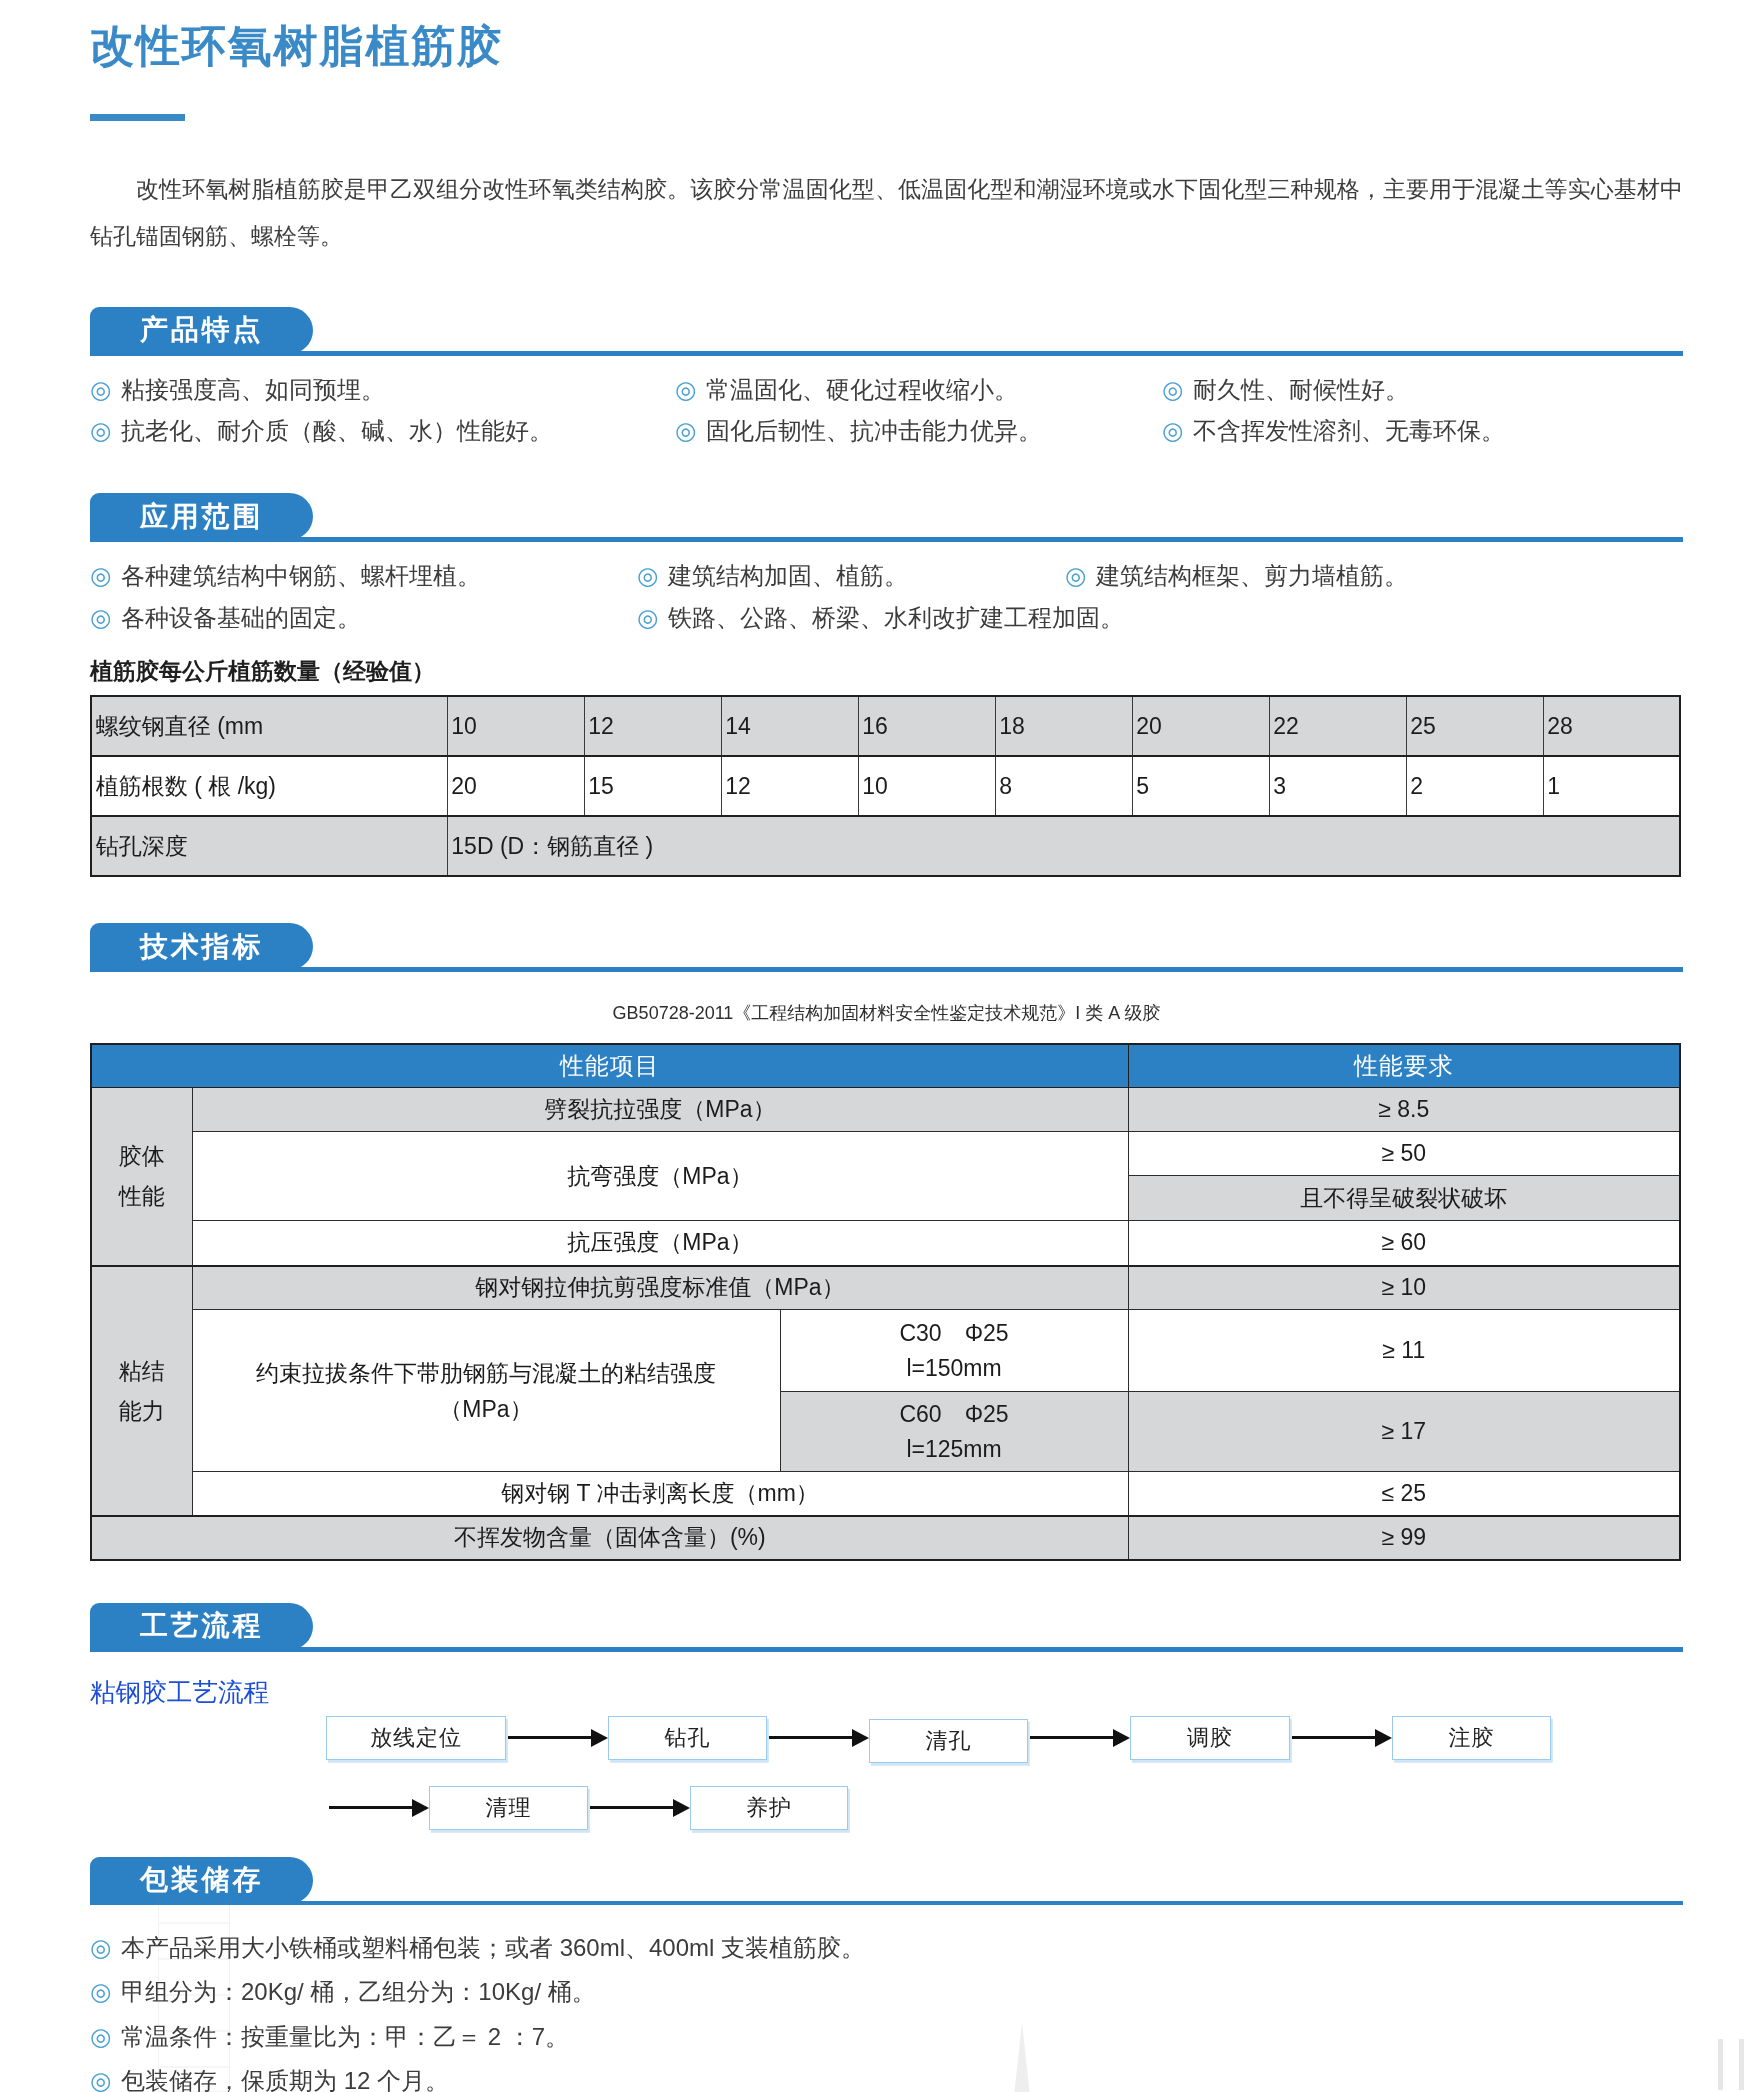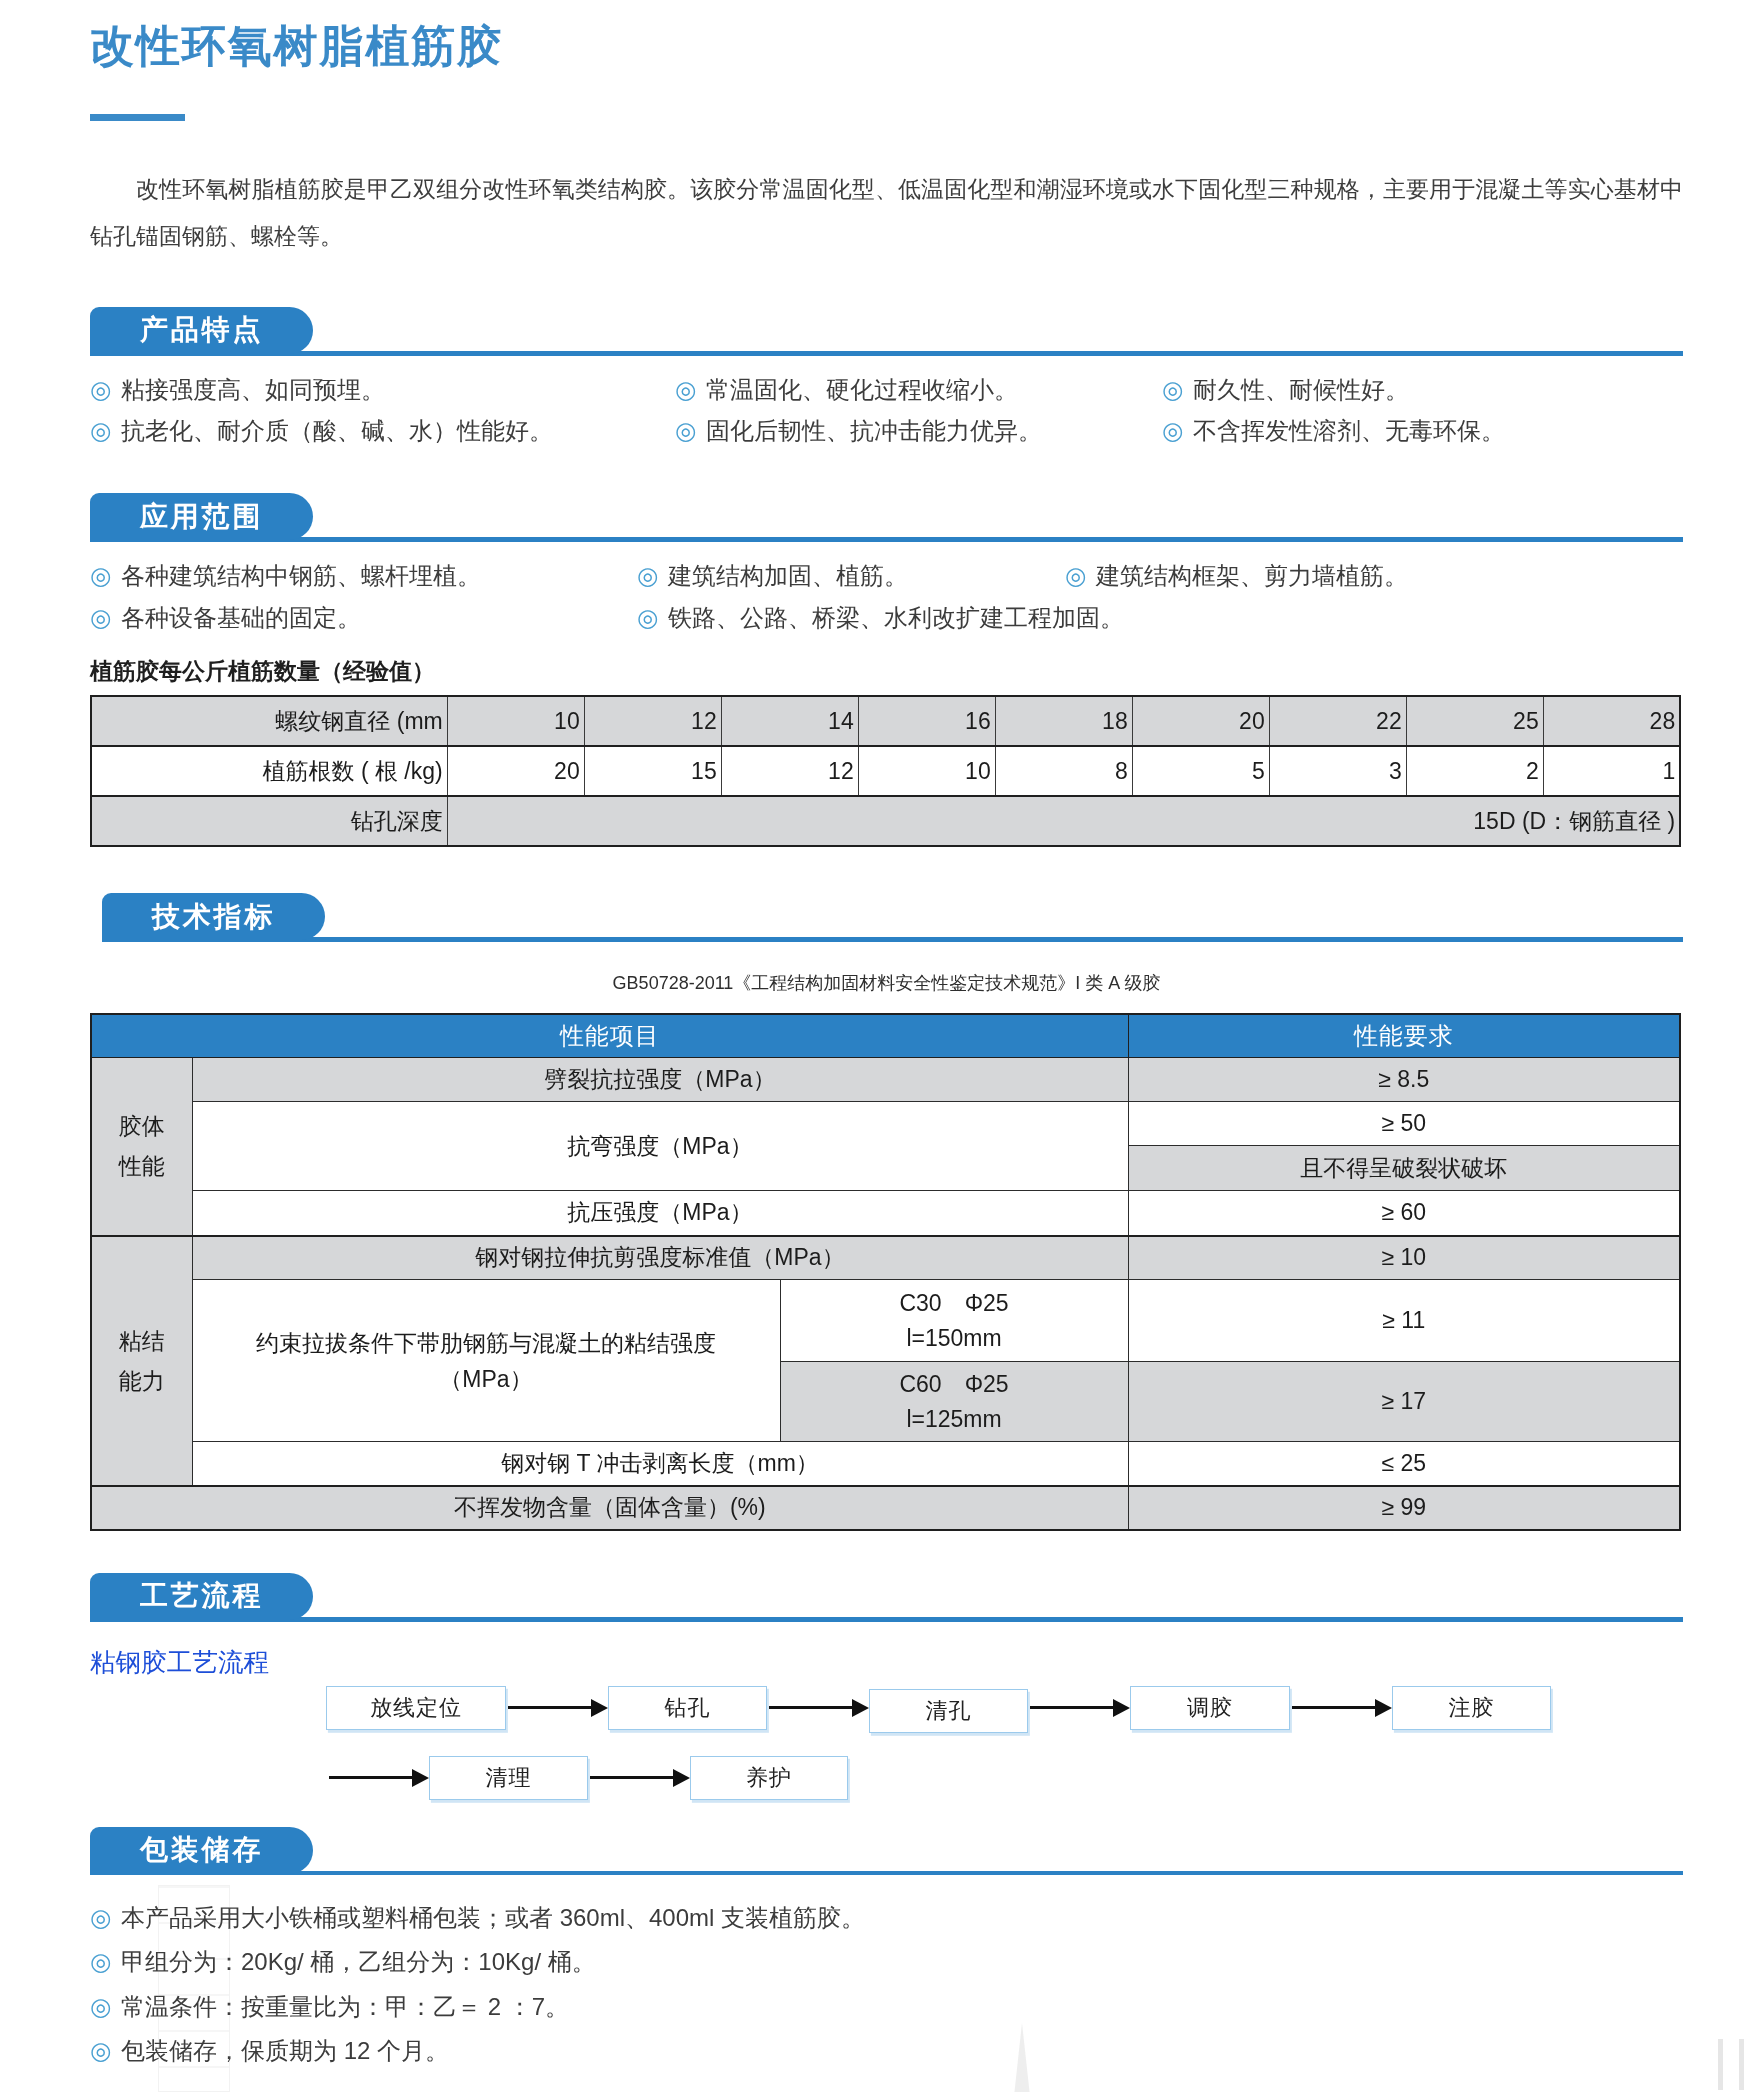--- a/index.html
+++ b/index.html
@@ -42,21 +42,21 @@
   .sec-line{position:absolute;left:0;bottom:0;width:100%;height:4.7px;background:var(--blue);}
   .sec-badge{
     position:absolute;left:0;bottom:1.9px;height:47px;min-width:216px;
     padding:0 50px;background:var(--blue);color:#fff;
     font-size:28px;font-weight:bold;letter-spacing:2.8px;
     display:flex;align-items:center;justify-content:center;
     border-radius:9.5px 24.6px 24.6px 0;
   }
   .mt-features{margin-top:46px;}
   .mt-apps{margin-top:45px;}
-  .mt-tech{margin-top:45px;margin-left:12px;}
+  .mt-tech{margin-top:45px;}
   .mt-process{margin-top:41px;}
   .mt-pack{margin-top:25.6px;}
 
   
   .brows{margin-top:18px;}
   .brow{display:flex;align-items:flex-start;margin-bottom:9.5px;}
   .bitem{display:flex;align-items:flex-start;font-size:24px;line-height:32px;color:#3c3c3c;}
   .bdot{color:#4aa0d2;font-size:24.6px;line-height:32px;margin-right:9.5px;flex:none;}
   .fw1{width:585px;} .fw2{width:487px;}
   .aw1{width:547px;} .aw2{width:428px;}
@@ -73,21 +73,21 @@
   }
 
   
   table{border-collapse:collapse;table-layout:fixed;}
   td,th{overflow:hidden;}
 
   .t1{width:1591px;margin-top:10.4px;font-size:23px;color:#1c1c1c;border:2.8px solid var(--border-dark);}
   .t1 td{
     border-left:0.9px solid #3a3a3a;border-right:0.9px solid #3a3a3a;
     border-top:2.8px solid var(--border-dark);border-bottom:2.8px solid var(--border-dark);
-    text-align:right;height:50px;padding:0 3.8px;margin-left:20px;
+    text-align:left;height:60px;padding:0 3.8px;margin-left:20px;
   }
   .gray{background:var(--gray);}
 
   .t2{width:1589px;margin-top:16px;font-size:23px;color:#1c1c1c;border:2.8px solid var(--border-dark);}
   .t2 th{
     background:var(--blue);color:#fff;font-weight:normal;font-size:24px;
     height:42px;border:1.9px solid var(--border-dark);letter-spacing:0.9px;
   }
   .t2 td{
     border:1.9px solid #2c2c2c;text-align:center;padding:1.9px 9.5px;

